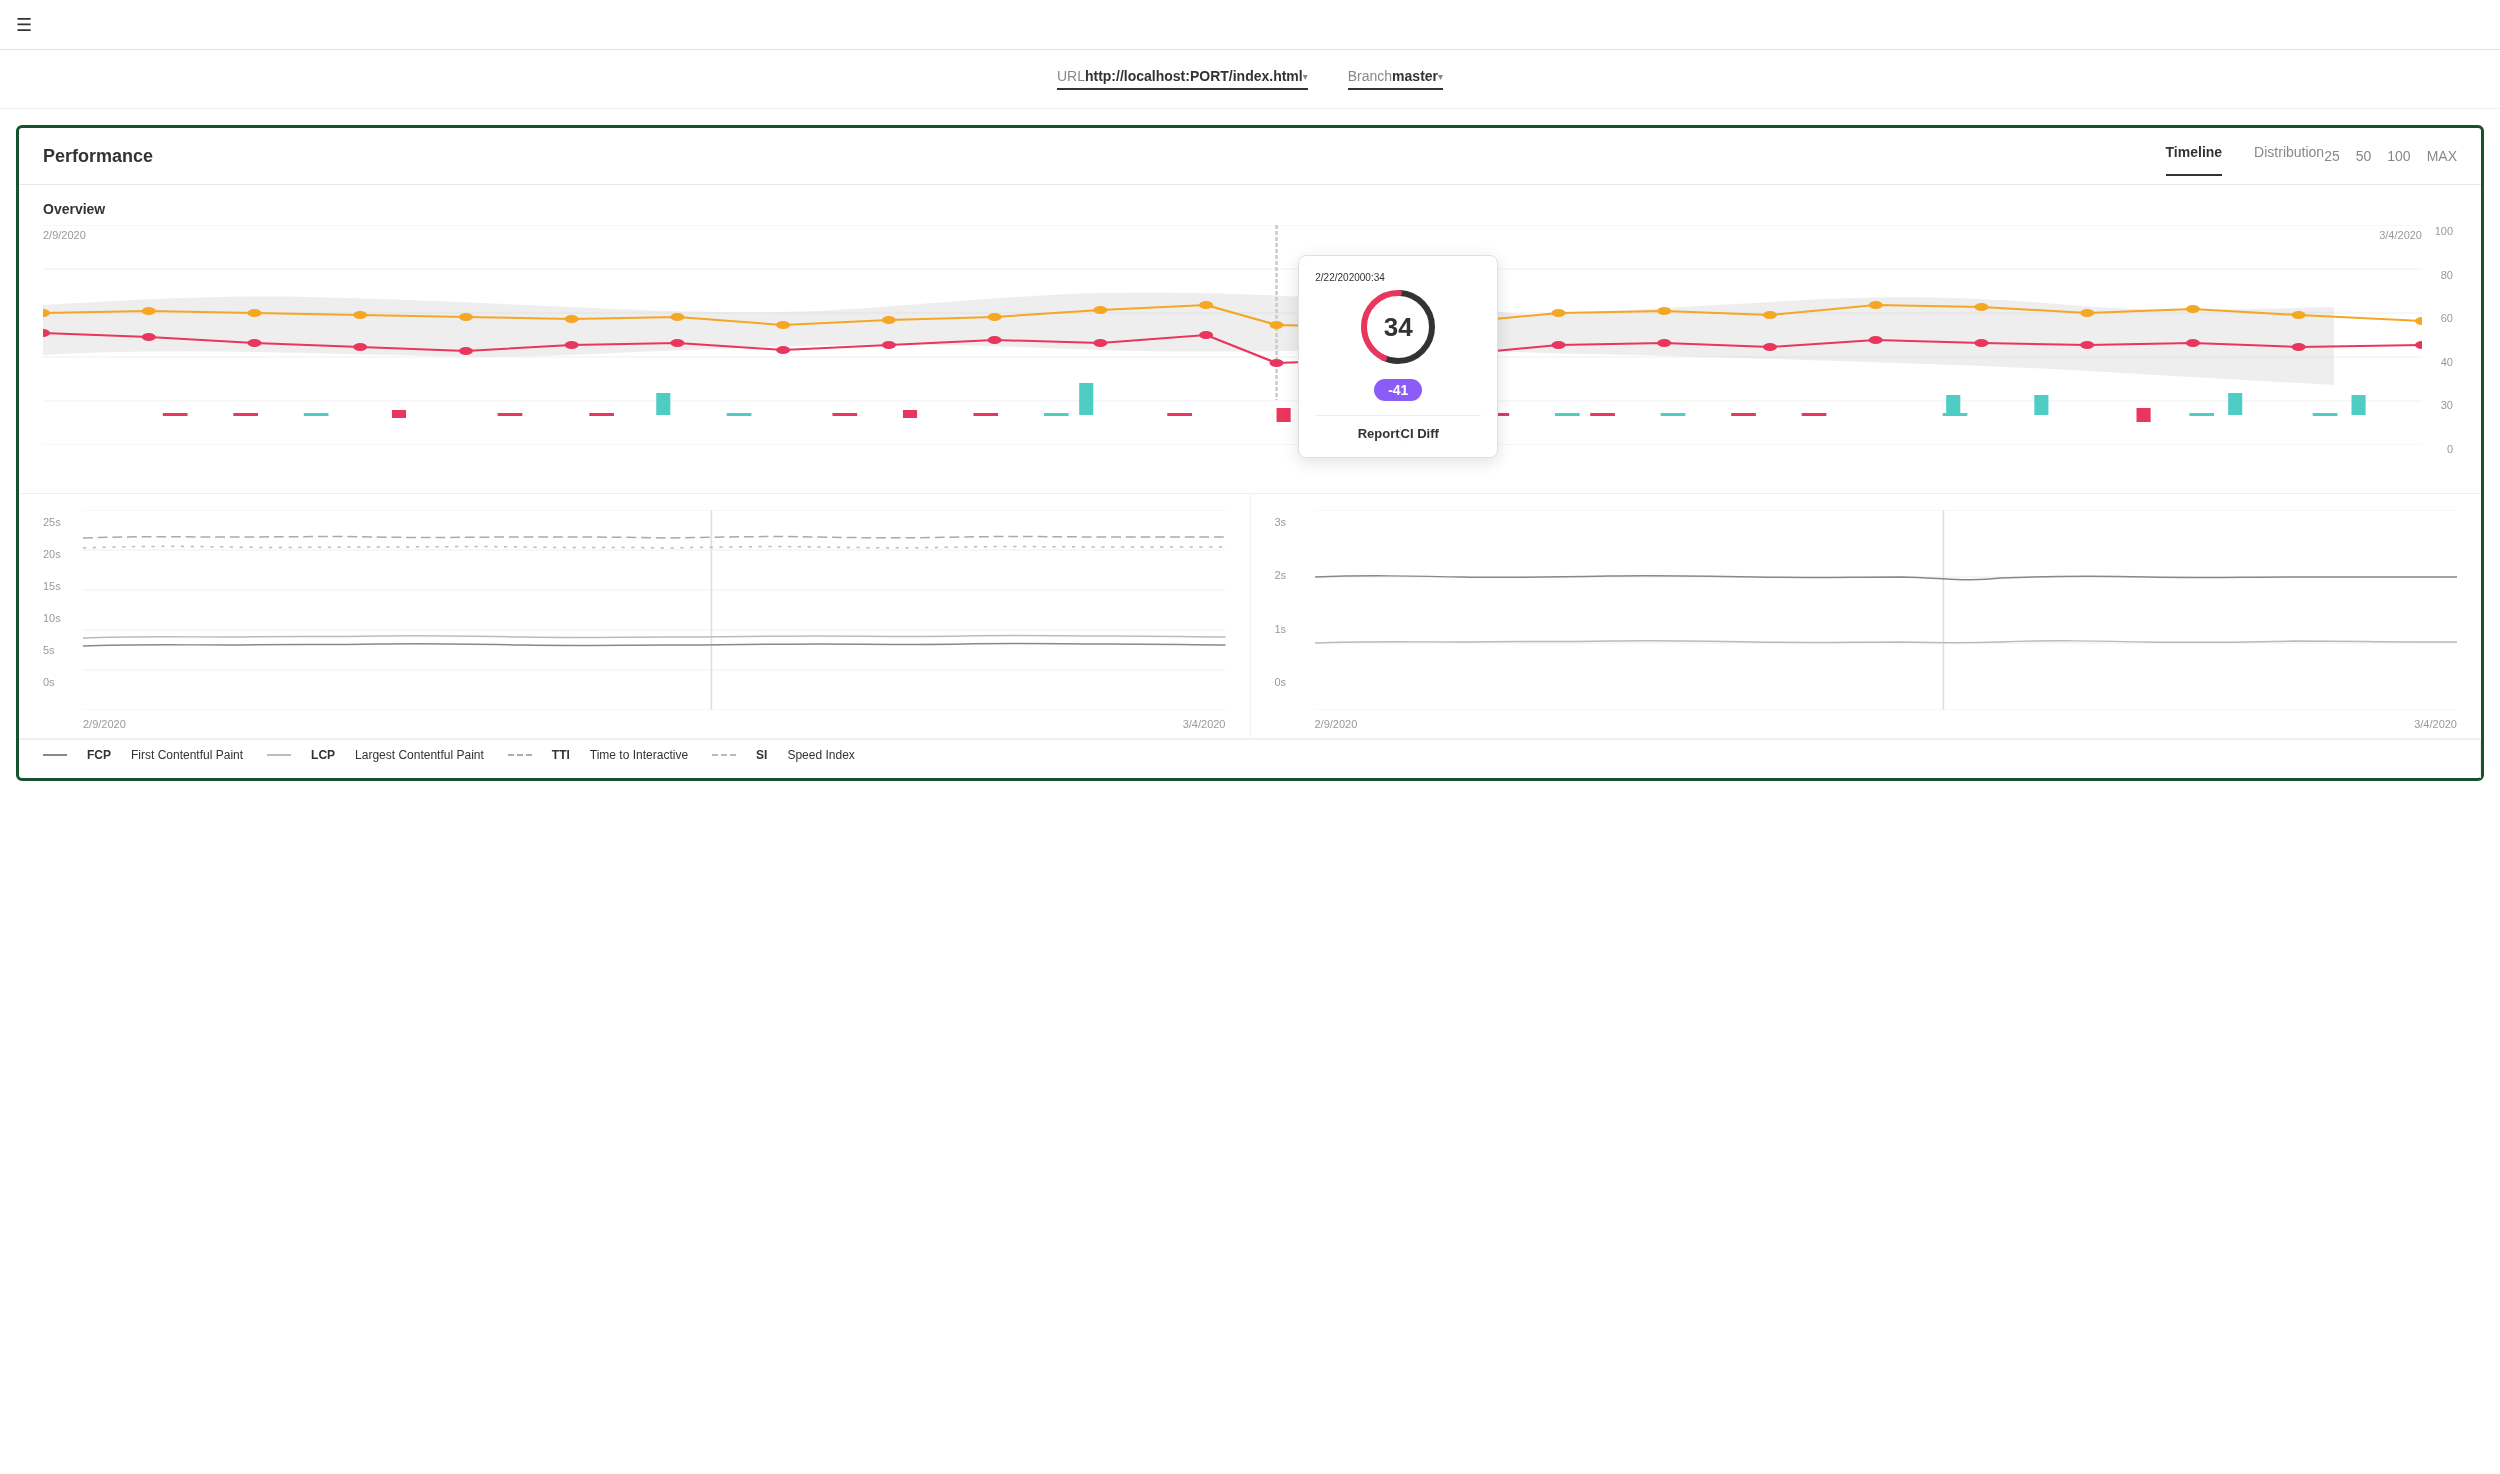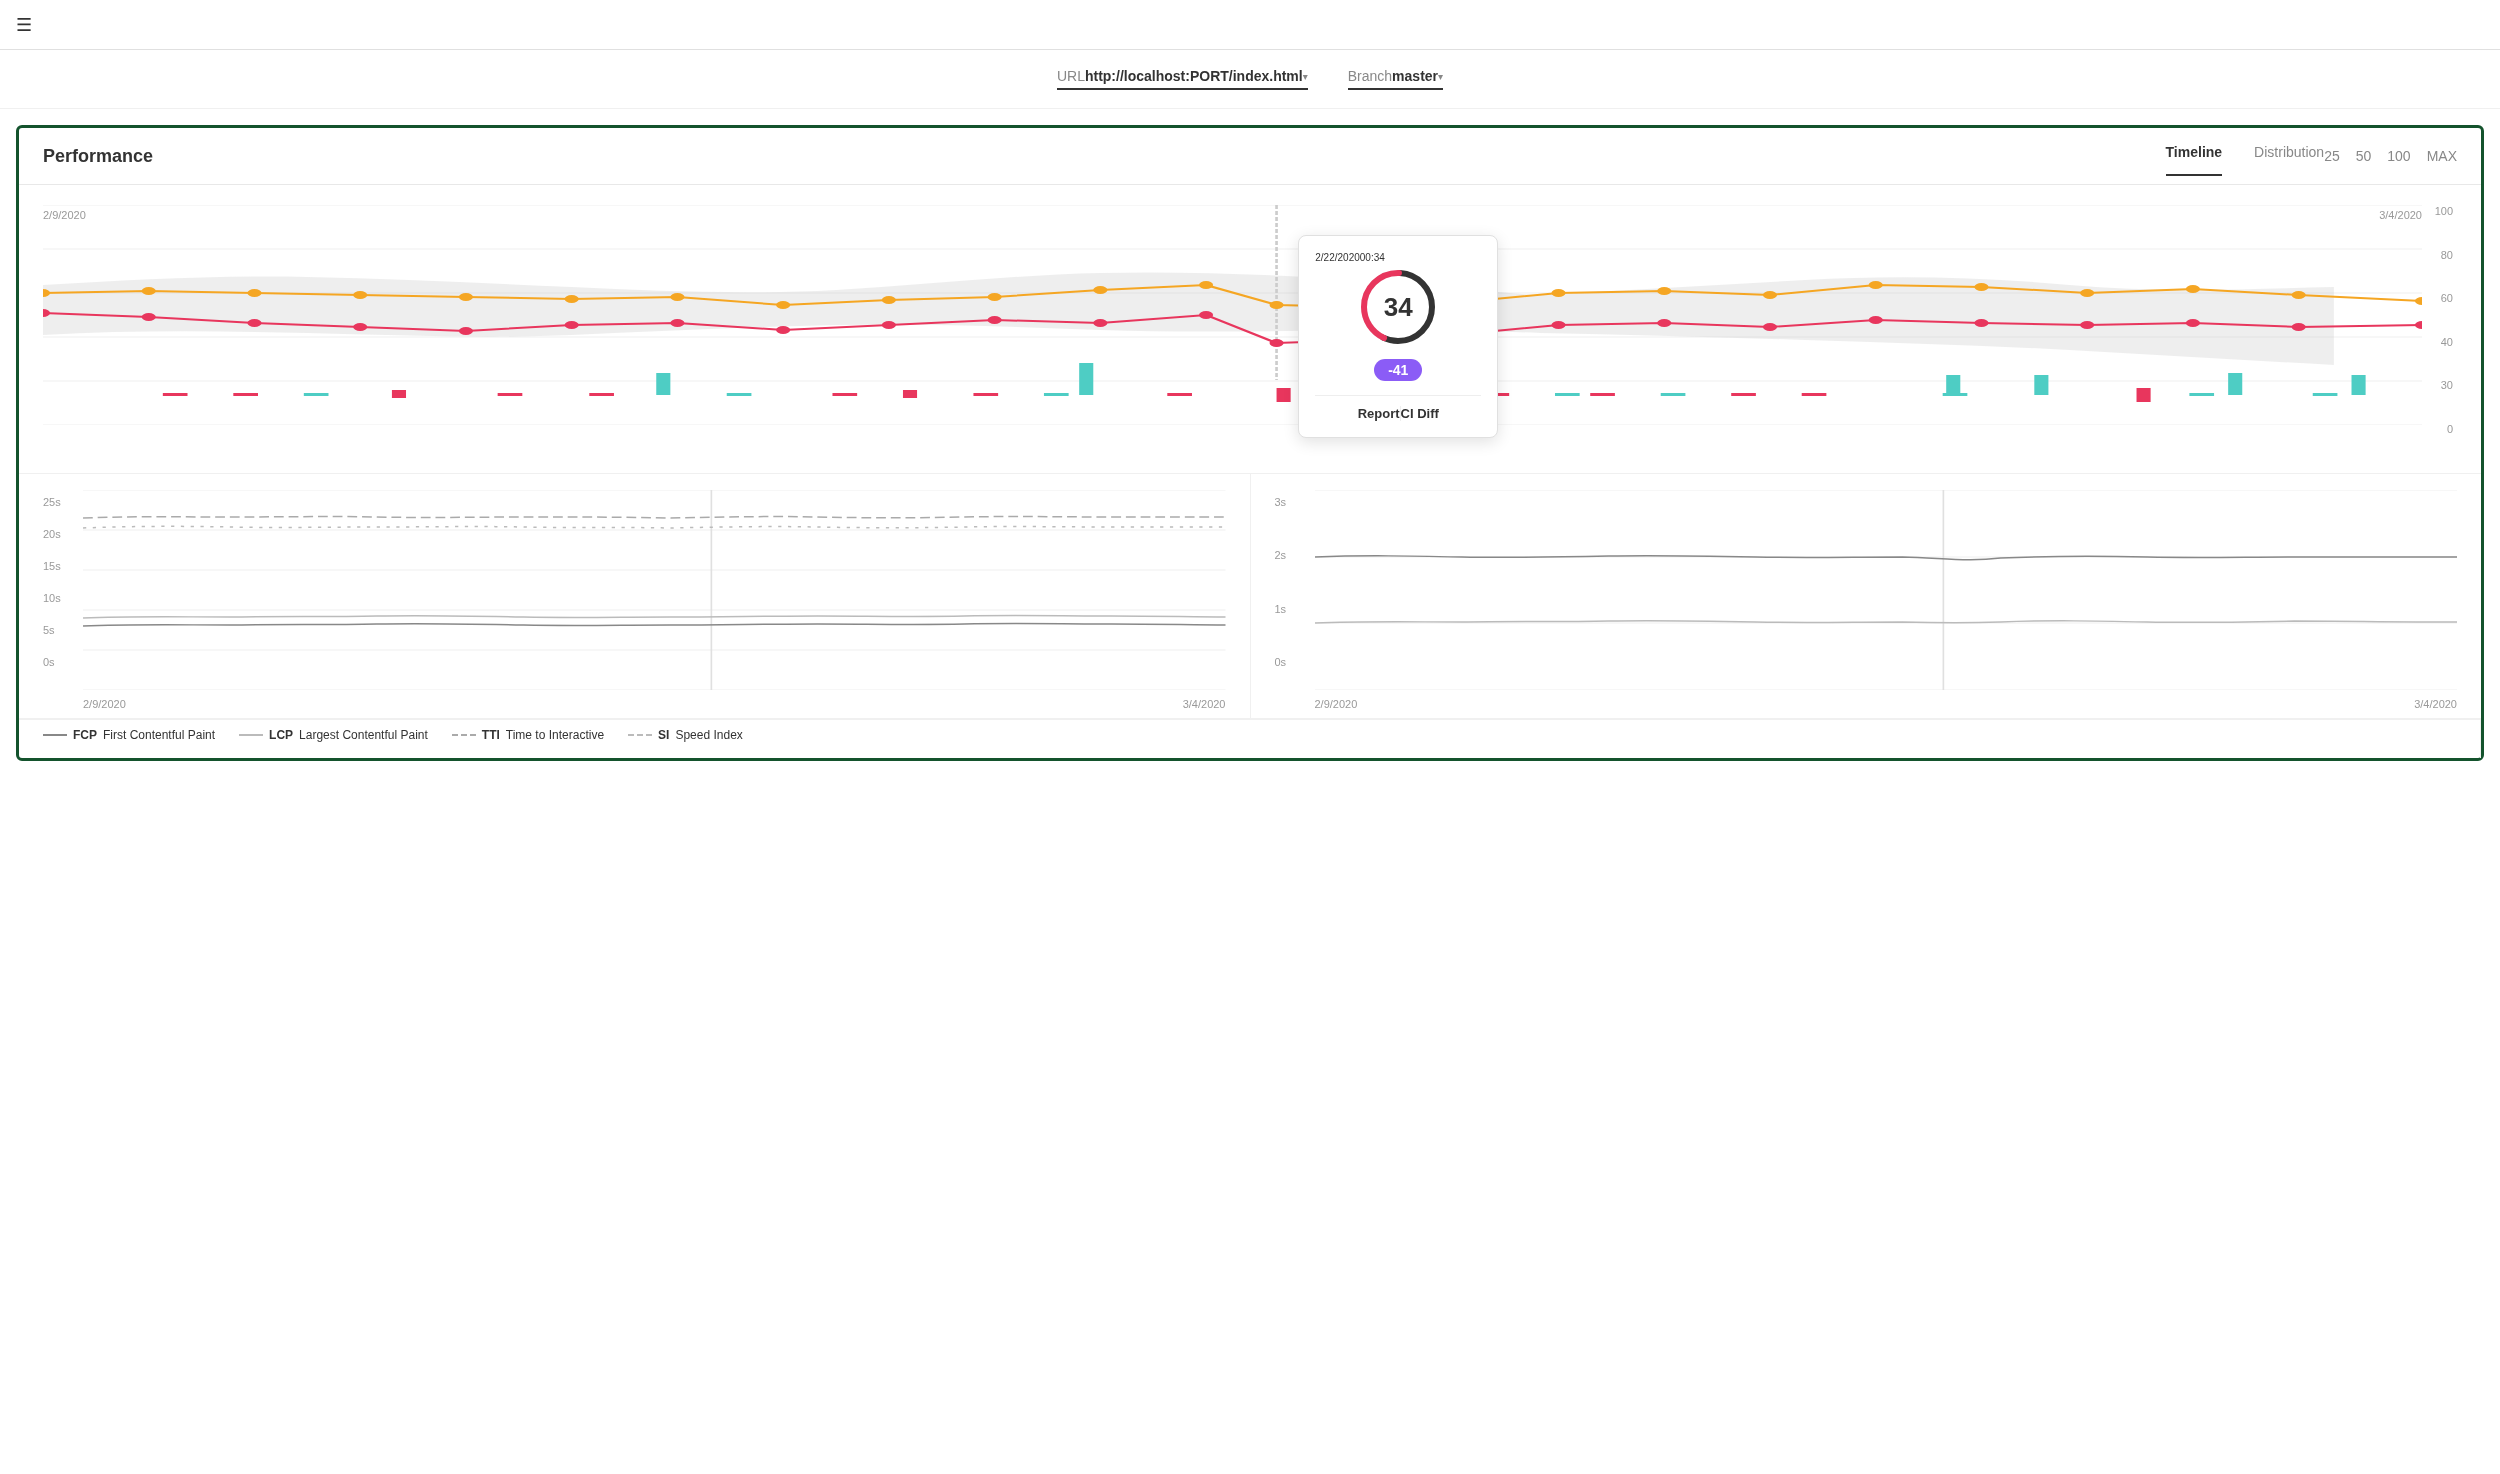--- a/index.html
+++ b/index.html
@@ -133,21 +133,21 @@
     .bc-x-labels {
       display: flex; justify-content: space-between;
       font-size: 11px; color: #999; margin-left: 40px; margin-top: 4px;
     }
 
     .legend-row {
       display: flex; gap: 24px; padding: 8px 24px 16px; flex-wrap: wrap;
       border-top: 1px solid #f0f0f0;
     }
     .legend-item {
-      display: flex; align-items: center; gap: 6px; font-size: 12px;
+      display: flex; align-items: center; gap: 20px; font-size: 12px;
     }
     .legend-line {
       width: 24px; height: 2px; background: #999;
     }
     .legend-line.dashed {
       background: none;
       border-top: 2px dashed #aaa;
     }
     .legend-line.dot-dashed {
       background: none;
@@ -185,20 +185,21 @@
     </div>
     <div class="page-size-options">
       <span>25</span>
       <span>50</span>
       <span>100</span>
       <span>MAX</span>
     </div>
   </div>
 
   <div class="overview-section">
+    <div class="section-label">Overview</div>
 
     <div class="chart-area">
 
       <div class="y-axis-right">
         <span>100</span>
         <span>80</span>
         <span>60</span>
         <span>40</span>
         <span>30</span>
         <span>0</span>

